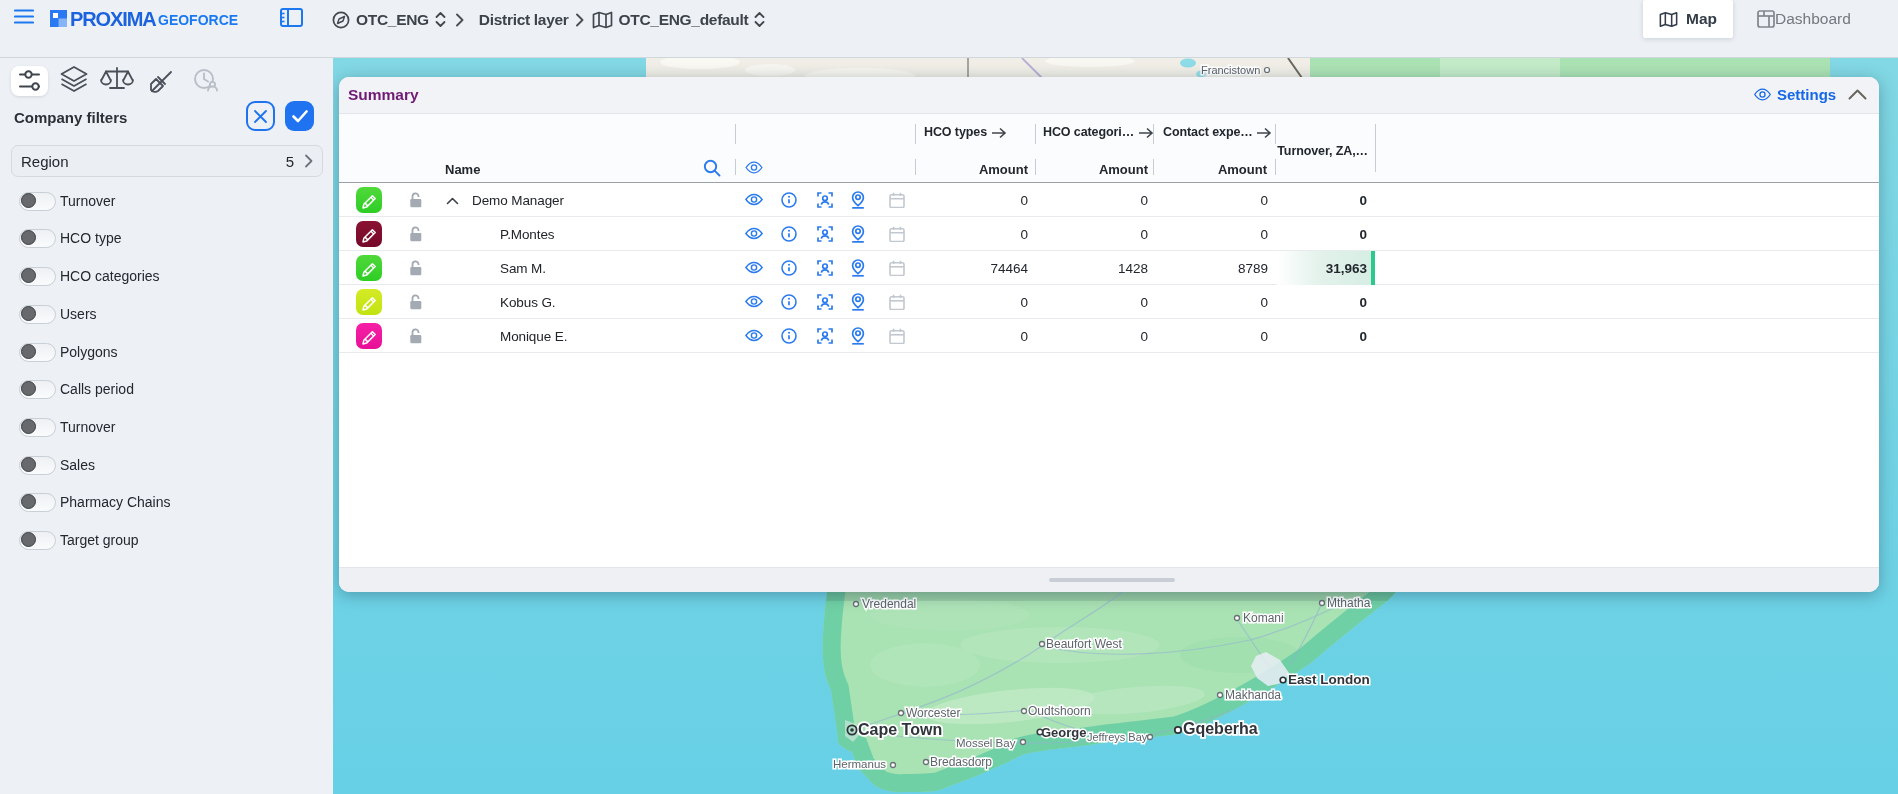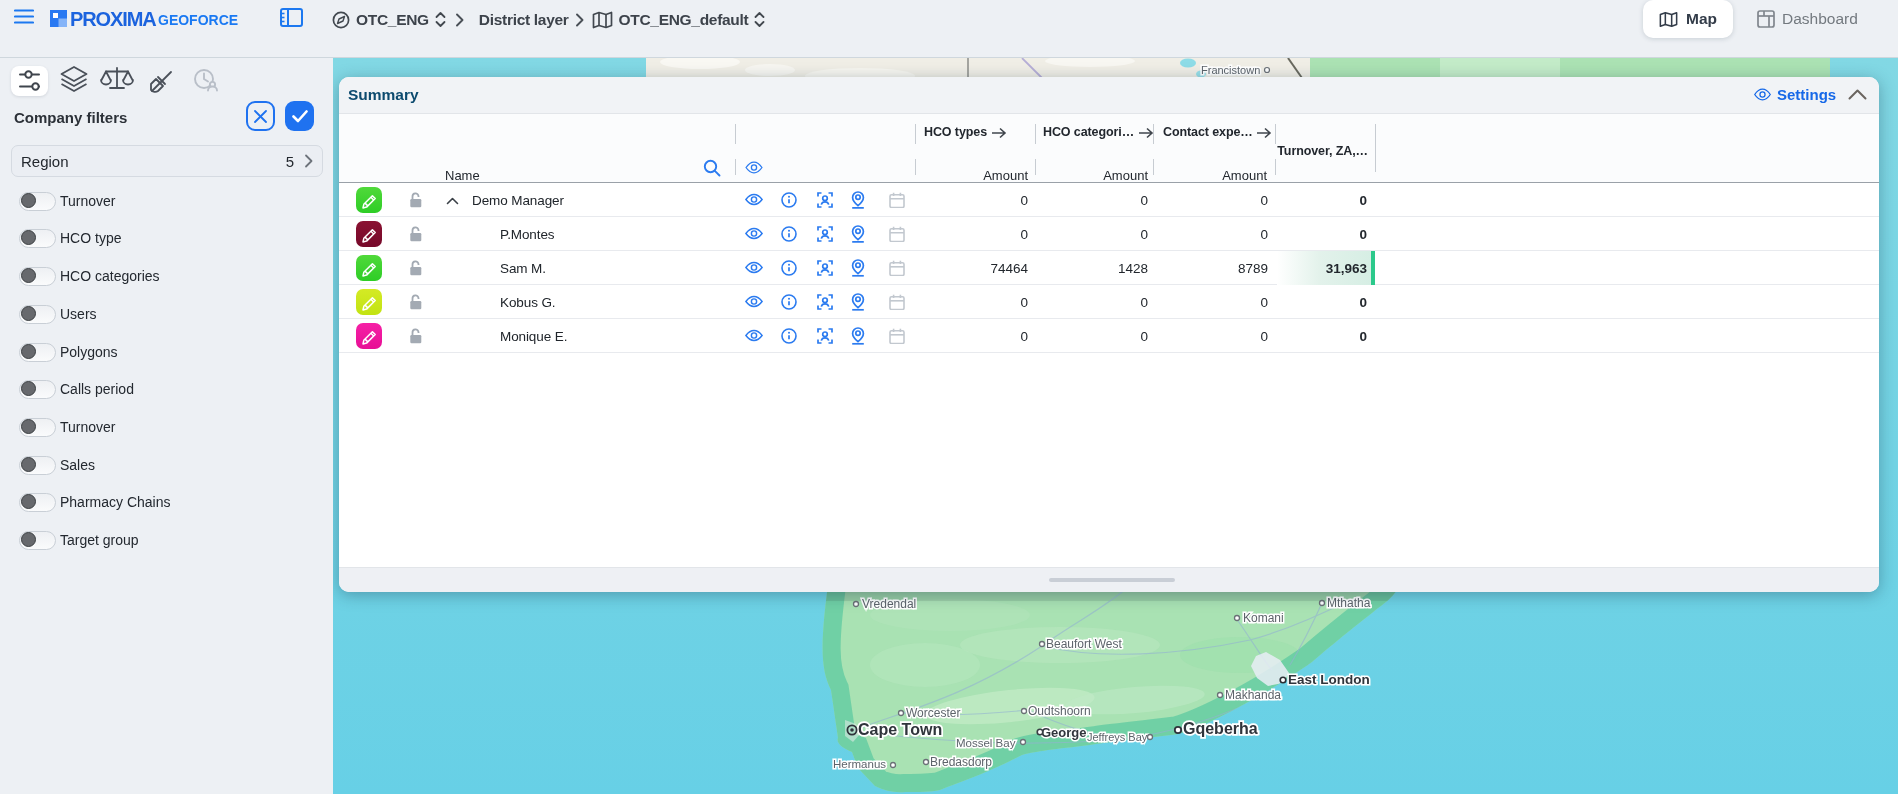--- a/index.html
+++ b/index.html
@@ -4,23 +4,23 @@
 <style>
   * { margin:0; padding:0; box-sizing:border-box; }
   html,body { width:1898px; height:794px; overflow:hidden; background:#edf0f4;
     font-family:"Liberation Sans", sans-serif; }
   .abs { position:absolute; }
   
   #topbar { position:absolute; left:0; top:0; width:1898px; height:58px; background:#edf0f4; z-index:30; border-bottom:1px solid rgba(120,140,150,0.25); }
   #crumbs { position:absolute; left:332px; top:0; height:39px; display:flex; align-items:center; gap:6px;
     color:#3d434b; font-size:15.5px; font-weight:bold; letter-spacing:-0.3px; }
   .tabMap { position:absolute; left:1643px; top:0px; width:90px; height:38px; background:#ffffff;
-    border-radius:10px; box-shadow:0 1px 5px rgba(40,60,80,.18); display:flex; align-items:center;
+    border-radius:2px; box-shadow:0 1px 5px rgba(40,60,80,.18); display:flex; align-items:center;
     justify-content:center; gap:8px; color:#333c49; font-size:15.5px; font-weight:bold; z-index:31;}
-  .tabDash { position:absolute; left:1757px; top:0px; height:38px; display:flex; align-items:center; gap:7px;
+  .tabDash { position:absolute; left:1757px; top:0px; height:38px; display:flex; align-items:center; 
     color:#73797f; font-size:15.5px; }
   
   #sidebar { position:absolute; left:0; top:58px; width:333px; height:736px; background:#edf0f4; z-index:20; }
   .iconbox { position:absolute; left:11px; top:8px; width:37px; height:30px; background:#ffffff; border-radius:8px;
     box-shadow:0 1px 3px rgba(50,60,80,.14); }
   .cftitle { position:absolute; left:14px; top:51px; font-size:15px; font-weight:bold; color:#2c3138; }
   .btnX { position:absolute; left:246px; top:43px; width:29px; height:30px; border:2px solid #1f72f0; border-radius:9px;
     background:#edf0f4; display:flex; align-items:center; justify-content:center; }
   .btnOK { position:absolute; left:285px; top:43px; width:29px; height:30px; background:#1f72f0; border-radius:9px;
     display:flex; align-items:center; justify-content:center; }
@@ -31,27 +31,27 @@
     border:1.5px solid #c9cfd6; position:relative; flex:none; }
   .knob { position:absolute; left:0.5px; top:0.5px; width:15px; height:15px; border-radius:50%;
     background:#67696d; border:1.5px solid #3c4043; }
   .tlabel { margin-left:4px; font-size:14px; color:#23282f; white-space:nowrap; }
   
   #map { position:absolute; left:329px; top:58px; width:1569px; height:736px; z-index:1; }
   
   #panel { position:absolute; left:339px; top:77px; width:1540px; height:515px; background:#ffffff; border-radius:10px;
     box-shadow:0 3px 16px rgba(20,50,70,.35); z-index:10; overflow:hidden; }
   #phead { position:absolute; left:0; top:0; width:100%; height:37px; background:#f1f3f6; border-bottom:1px solid #e2e5e9; }
-  #phead .title { position:absolute; left:9px; top:9px; font-size:15.5px; font-weight:bold; color:#0c4a6e; }
+  #phead .title { position:absolute; left:9px; top:9px; font-size:15.5px; font-weight:bold; color:#701a75; }
   #phead .settings { position:absolute; left:1415px; top:9px; display:flex; gap:6px; align-items:center;
     color:#1668e8; font-size:15px; font-weight:bold; }
   #colhead { position:absolute; left:0; top:37px; width:100%; height:69px; background:#fbfcfd; border-bottom:1px solid #9aa1a8; }
   .vsep { position:absolute; width:1px; background:#c7ccd2; }
   .ghead { position:absolute; top:11px; font-size:12.5px; font-weight:bold; color:#22272e; letter-spacing:-0.1px; }
-  .amount { position:absolute; top:48px; font-size:13px; font-weight:normal; color:#22272e; text-align:right;margin-top:6px; }
+  .amount { position:absolute; top:48px; font-size:13px; font-weight:bold; color:#22272e; text-align:right; }
   .row { position:absolute; left:0; width:100%; height:34px; border-bottom:1px solid #e8eaee; background:#fff; }
   .pbtn { position:absolute; left:17px; top:4px; width:26px; height:26px; border-radius:7px; }
   .rname { position:absolute; top:9.5px; font-size:13.5px; color:#20252b; letter-spacing:-0.1px; }
   .amt { position:absolute; top:10px; font-size:13.5px; color:#22272d; text-align:right; }
   .amtb { font-weight:bold; }
   #pfoot { position:absolute; left:0; top:490px; width:100%; height:25px; background:#eef0f4; border-top:1px solid #e2e5e9; }
   #pfoot .handle { position:absolute; left:710px; top:10px; width:126px; height:4px; border-radius:2px; background:#c9ced6; }
   .gradcell { position:absolute; left:938px; top:0px; width:98px; height:34px;
     background:linear-gradient(90deg,#ffffff 0%, #e3f2eb 45%, #d6eee4 100%); border-right:4px solid #2bc98b; }
 </style>

